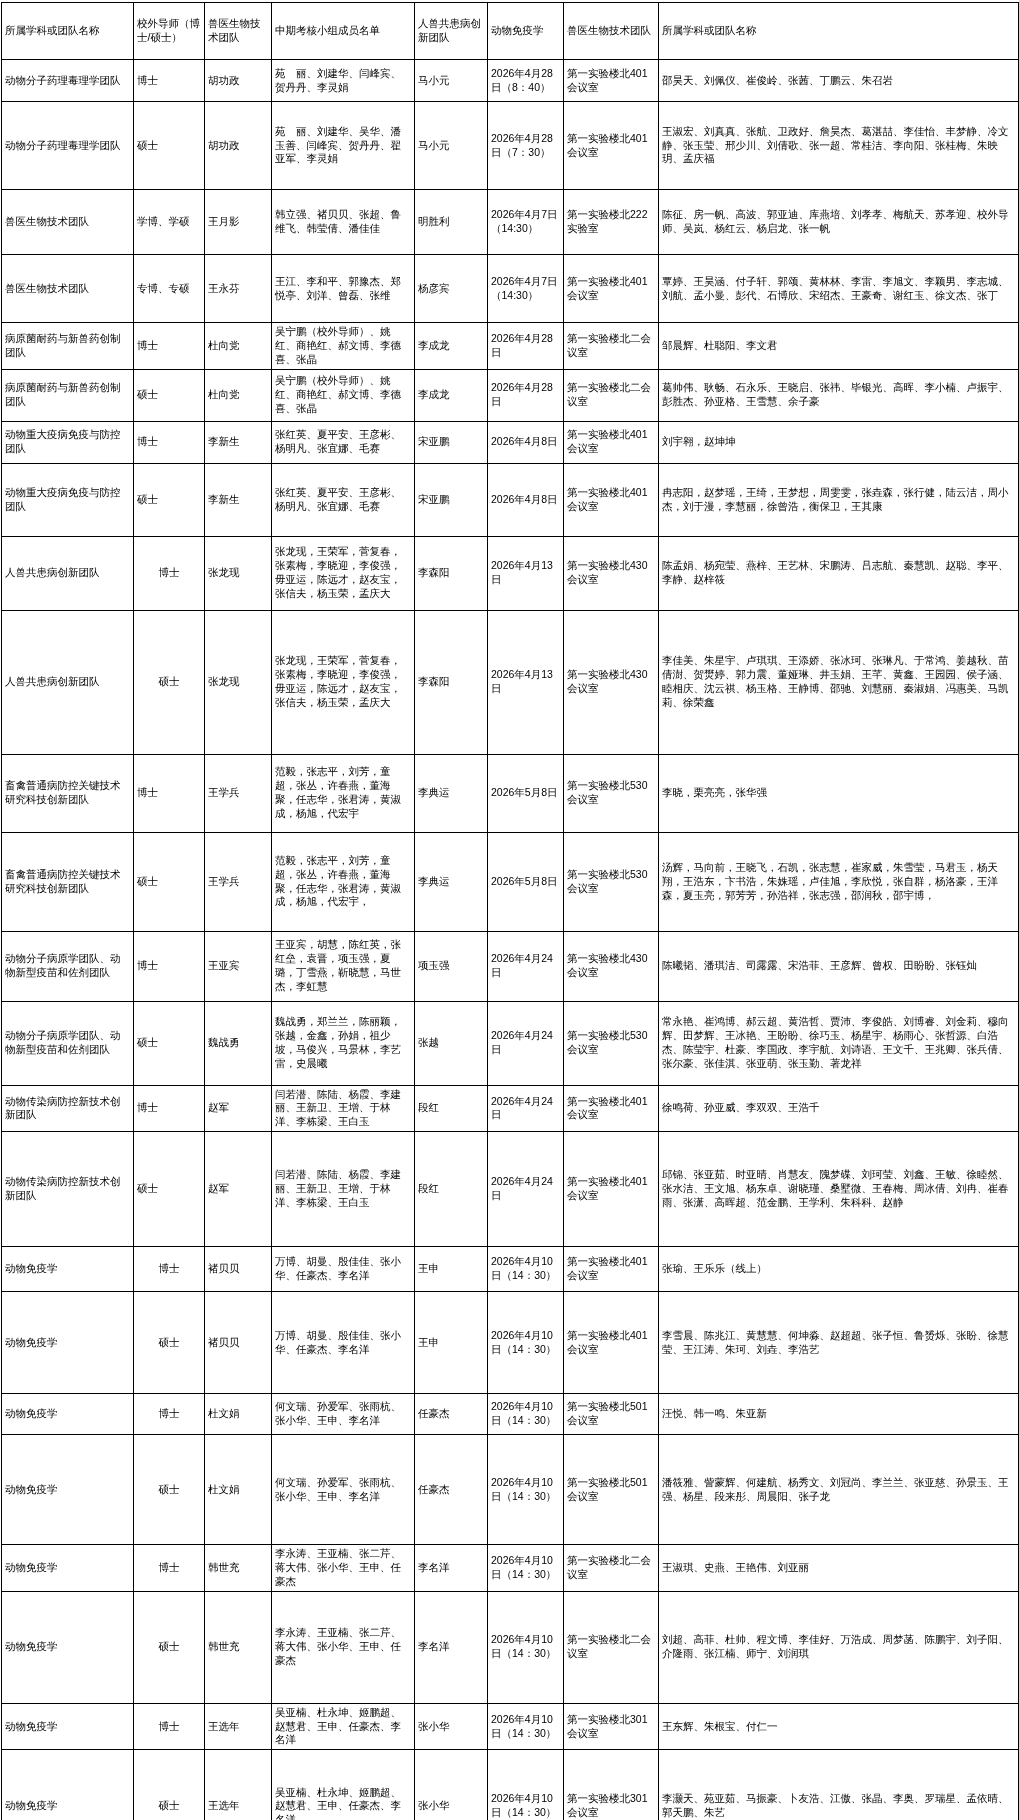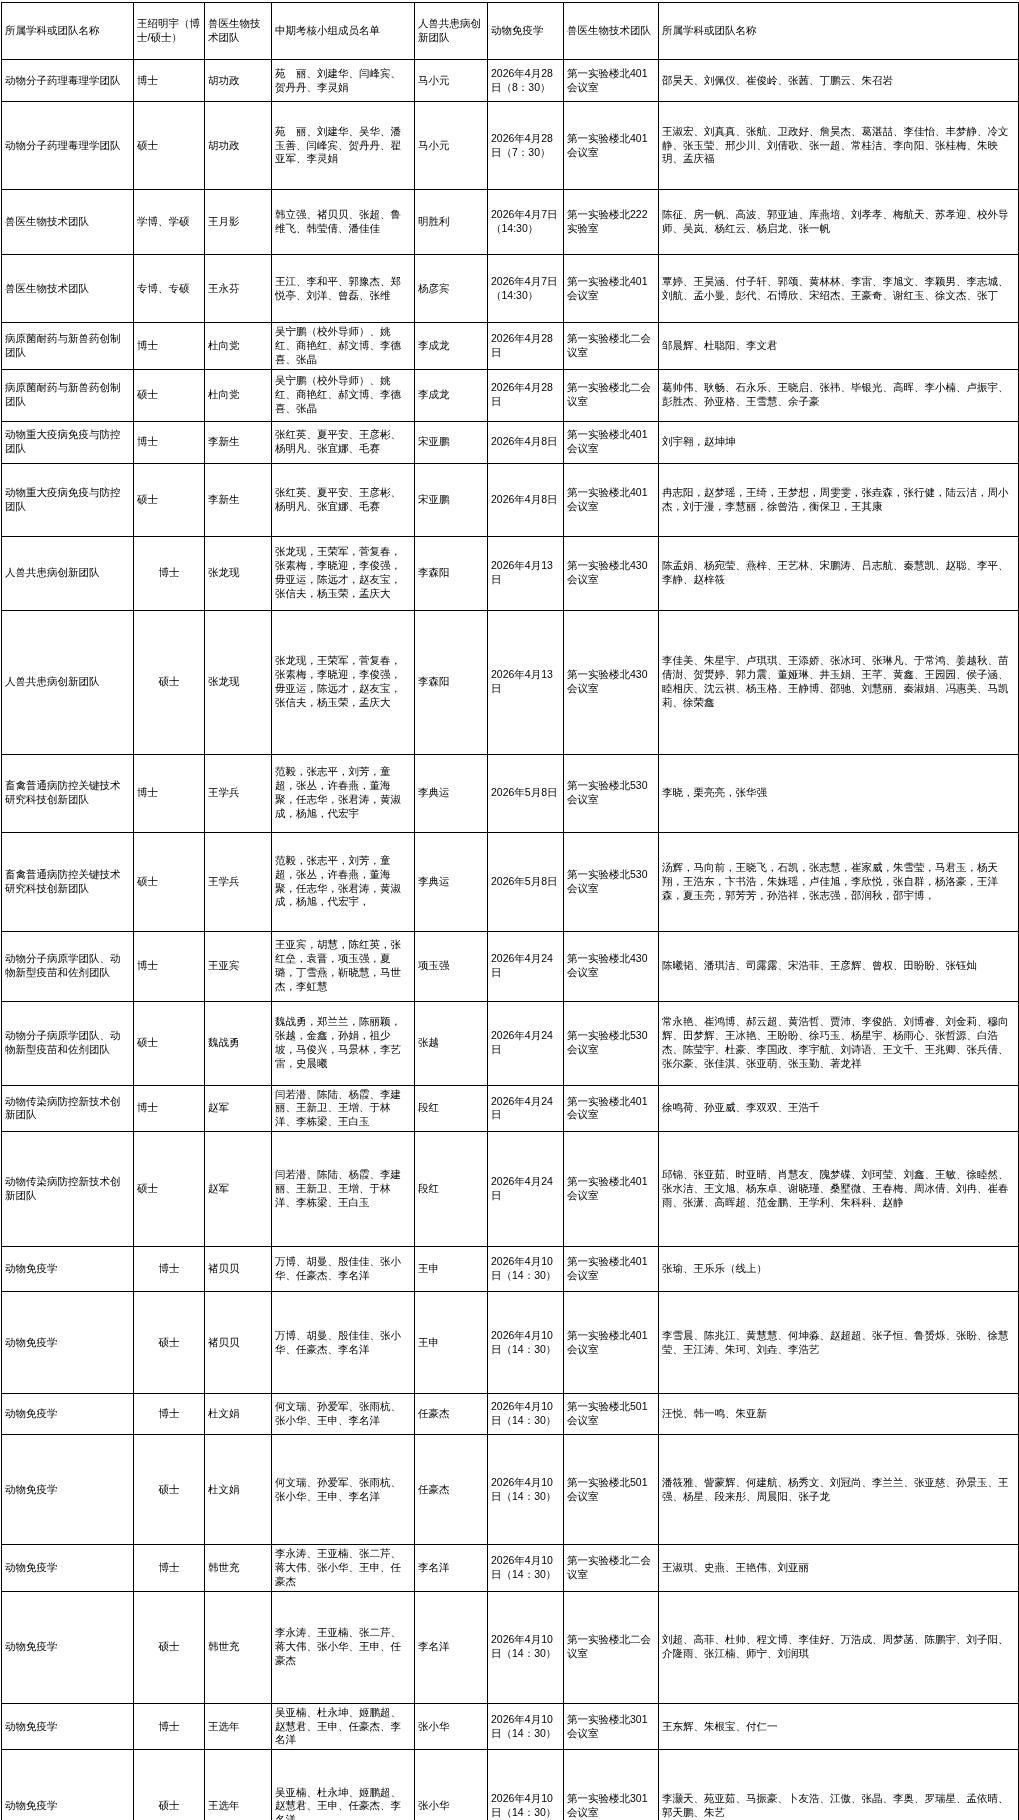--- a/index.html
+++ b/index.html
@@ -56,37 +56,37 @@
         <col style="width:67px">
       <col style="width:143px">
         <col style="width:73px">
         <col style="width:76px">
       <col style="width:95px">
         <col style="width:360px">
     </colgroup>
     <thead>
       <tr>
           <th>所属学科或团队名称</th>
-          <th>王绍明宇（博士/硕士）</th>
+          <th>校外导师（博士/硕士）</th>
           <th>兽医生物技术团队</th>
           <th>中期考核小组成员名单</th>
           <th>人兽共患病创新团队</th>
           <th>动物免疫学</th>
           <th>兽医生物技术团队</th>
           <th>所属学科或团队名称</th>
         </tr>
     </thead>
     <tbody>
         <tr style="height: 42px;">
           <td>动物分子药理毒理学团队</td>
           <td>博士</td>
           <td>胡功政</td>
           <td>苑　丽、刘建华、闫峰宾、贺丹丹、李灵娟</td>
           <td>马小元</td>
-          <td class="c-time">2026年4月28日（8：30）</td>
+          <td class="c-time">2026年4月28日（8：40）</td>
           <td>第一实验楼北401会议室</td>
           <td>邵昊天、刘佩仪、崔俊岭、张茜、丁鹏云、朱召岩</td>
         </tr>
         <tr style="height: 88px;">
           <td>动物分子药理毒理学团队</td>
           <td>硕士</td>
           <td>胡功政</td>
           <td>苑　丽、刘建华、吴华、潘玉善、闫峰宾、贺丹丹、翟亚军、李灵娟</td>
           <td>马小元</td>
           <td class="c-time">2026年4月28日（7：30）</td>

